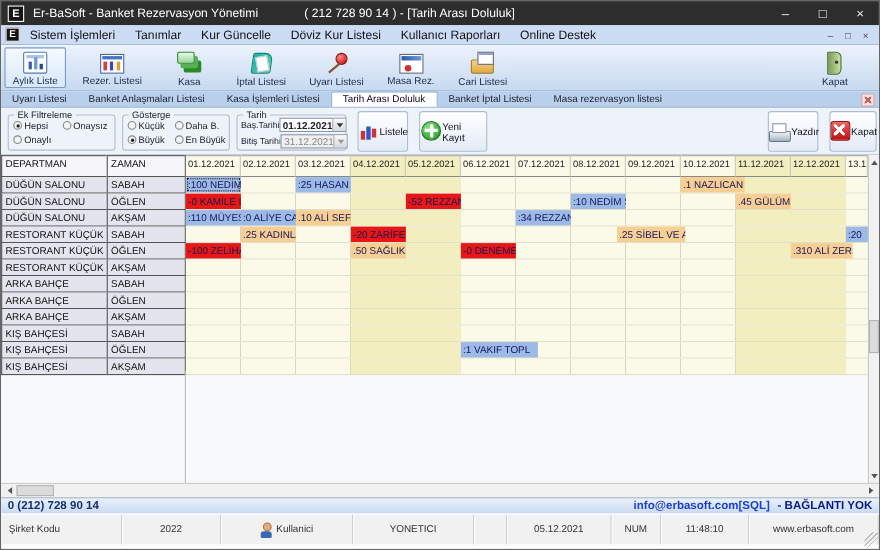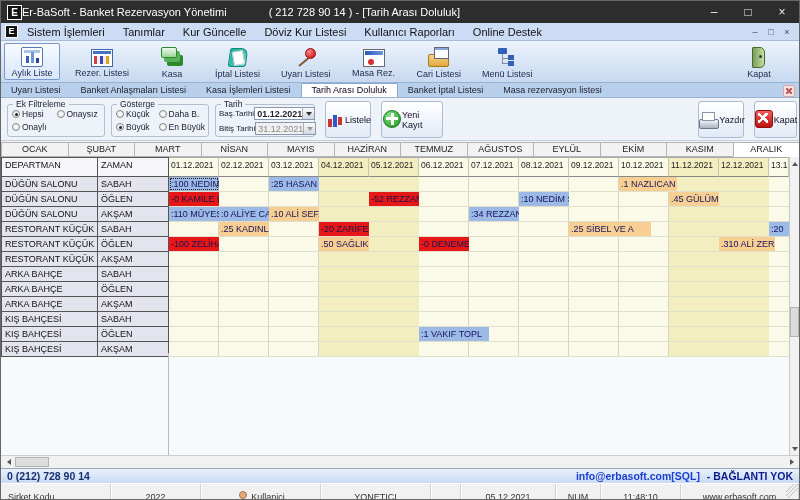--- a/index.html
+++ b/index.html
@@ -3,21 +3,21 @@
 <meta charset="utf-8">
 <style>
   *{margin:0;padding:0;box-sizing:border-box}
   body{font-family:"Liberation Sans","DejaVu Sans",sans-serif;background:#888}
   .app{width:800px;height:500px;border:1px solid #666;background:#fff;position:relative;overflow:hidden}
 
   
   .titlebar{height:22px;background:#2d2d2d;display:flex;align-items:center;color:#fff}
   .app-icon{width:15px;height:15px;margin-left:6px;border:1px solid #fff;background:#151515;color:#fff;
     font-size:10px;font-weight:bold;text-align:center;line-height:13px;flex:none}
-  .title-left{font-size:11px;white-space:nowrap}
+  .title-left{font-size:11px;margin-left:8px;white-space:nowrap}
   .title-right{font-size:11px;margin-left:42px;white-space:nowrap}
   .win-controls{margin-left:auto;display:flex;height:100%}
   .win-btn{width:34px;text-align:center;line-height:22px;font-size:12px;color:#eee}
 
   
   .menubar{height:18px;background:#cddcf5;display:flex;align-items:center;font-size:11px;color:#111;border-bottom:1px solid #a8bcd8}
   .app-icon.mini{width:13px;height:13px;line-height:11px;font-size:9px;margin-left:4px}
   .m-list{display:flex}
   .menu-item{padding:0 9px;white-space:nowrap}
   .mdi{margin-left:auto;display:flex;margin-right:4px}
@@ -262,24 +262,20 @@
         <div class="tb-btn">
           <span class="ico i-masa"></span>
           <span class="tb-label">Masa Rez.</span>
         </div>
 
         <div class="tb-btn">
           <span class="ico i-cari"></span>
           <span class="tb-label">Cari Listesi</span>
         </div>
 
-        <div class="tb-btn">
-          <span class="ico i-menu"></span>
-          <span class="tb-label">Menü Listesi</span>
-        </div>
       </div>
     <div class="tb-spacer"></div>
     <div class="tb-btn">
       <span class="ico i-door"></span>
       <span class="tb-label">Kapat</span>
     </div>
   </div>
 
   <div class="doc-tabs">
     <div class="dt-list">
@@ -368,35 +364,20 @@
     <div class="fbtn" id="btn-yazdir">
       <span class="ico i-yazdir"></span>
       <span>Yazdır</span>
     </div>
     <div class="fbtn" id="btn-kapat2">
       <span class="ico i-xred"></span>
       <span>Kapat</span>
     </div>
   </div>
 
-  <div class="month-tabs">
-
-  <span class="mtab">OCAK</span>
-      <span class="mtab">ŞUBAT</span>
-      <span class="mtab">MART</span>
-      <span class="mtab">NİSAN</span>
-      <span class="mtab">MAYIS</span>
-      <span class="mtab">HAZİRAN</span>
-      <span class="mtab">TEMMUZ</span>
-      <span class="mtab">AĞUSTOS</span>
-      <span class="mtab">EYLÜL</span>
-      <span class="mtab">EKİM</span>
-      <span class="mtab">KASIM</span>
-      <span class="mtab active">ARALIK</span>
-    </div>
 
   <div class="gridwrap">
     <div class="grid">
       <div class="ghead">
         <div class="gh-fixed gh-dept">DEPARTMAN</div>
         <div class="gh-fixed gh-zaman">ZAMAN</div>
         <div class="gh-dates">
             <div class="gh-date">01.12.2021</div>
             <div class="gh-date">02.12.2021</div>
             <div class="gh-date">03.12.2021</div>
@@ -457,21 +438,21 @@
           <div class="grow">
             <div class="c-fixed c-dept">RESTORANT KÜÇÜK</div>
             <div class="c-fixed c-zaman">SABAH</div>
             <div class="c-dates">
               <div class="wkbg" style="left: 150px; width: 50px;"></div>
               <div class="wkbg" style="left: 200px; width: 50px;"></div>
               <div class="wkbg" style="left: 500px; width: 50px;"></div>
               <div class="wkbg" style="left: 550px; width: 50px;"></div>
               <div class="cell orange" style="left: 50px; width: 50px;">.25 KADINLAR</div>
               <div class="cell red" style="left: 150px; width: 50px;">-20 ZARİFE ED</div>
-              <div class="cell orange" style="left: 400px; width: 82px;">.25 SİBEL VE A</div>
+              <div class="cell orange" style="left: 392px; width: 62px;">.25 SİBEL VE A</div>
               <div class="cell blue" style="left: 600px; width: 20px;">:20</div>
             </div>
           </div>
           <div class="grow">
             <div class="c-fixed c-dept">RESTORANT KÜÇÜK</div>
             <div class="c-fixed c-zaman">ÖĞLEN</div>
             <div class="c-dates">
               <div class="wkbg" style="left: 150px; width: 50px;"></div>
               <div class="wkbg" style="left: 200px; width: 50px;"></div>
               <div class="wkbg" style="left: 500px; width: 50px;"></div>

